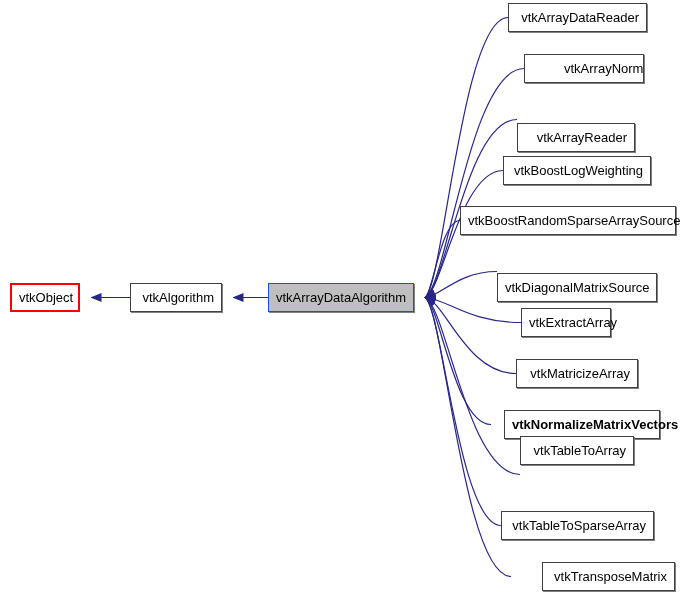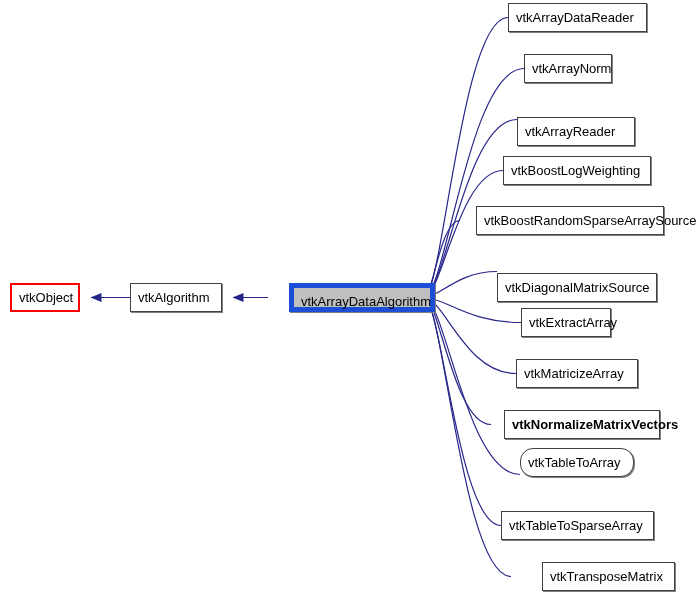--- a/index.html
+++ b/index.html
@@ -22,33 +22,32 @@
     top: 0;
     width: 699px;
     height: 595px;
     pointer-events: none;
   }
   .node {
     position: absolute;
     box-sizing: border-box;
     height: 29px;
     line-height: 27px;
-    text-align: left;
+    text-align: right;
     font-size: 13px;
     color: #000000;
     background: #ffffff;
     border: 1px solid #404040;
     box-shadow: 1px 1px 0 0 #808080;
     white-space: nowrap;
     letter-spacing: 0px;
   }
   .node.current {
     background: #bfbfbf;
-    border: 5px solid #1d4ed8;
-    margin-left: 21px;
+    border: 1px solid #1d4ed8;
   }
   .node.root-highlight {
     border: 2px solid #ff0000;
     box-shadow: none;
     line-height: 25px;
   }
   .node-label {
     display: block;
     padding: 0 7px;
   }
@@ -91,45 +90,45 @@
   </div>
 
   <div class="node current" style="left:268px; top:283px; width:146px;">
     <span class="node-label">vtkArrayDataAlgorithm</span>
   </div>
 
   <div id="descendant-layer">
       <div class="node" style="left: 508px; top: 3px; width: 139px;">
         <span class="node-label">vtkArrayDataReader</span>
       </div>
-      <div class="node" style="left: 524px; top: 54px; width: 88px;">
+      <div class="node" style="left: 524px; top: 54px; width: 120px; padding-left: 32px;">
         <span class="node-label">vtkArrayNorm</span>
       </div>
-      <div class="node" style="left: 517px; top: 117px; width: 118px;">
+      <div class="node" style="left: 517px; top: 123px; width: 118px;">
         <span class="node-label">vtkArrayReader</span>
       </div>
       <div class="node" style="left: 503px; top: 156px; width: 148px;">
         <span class="node-label">vtkBoostLogWeighting</span>
       </div>
-      <div class="node" style="left: 476px; top: 206px; width: 188px;">
+      <div class="node" style="left: 460px; top: 206px; width: 216px;">
         <span class="node-label">vtkBoostRandomSparseArraySource</span>
       </div>
       <div class="node" style="left: 497px; top: 257px; width: 160px; margin-top: 16px;">
         <span class="node-label">vtkDiagonalMatrixSource</span>
       </div>
       <div class="node" style="left: 521px; top: 308px; width: 90px;">
         <span class="node-label">vtkExtractArray</span>
       </div>
       <div class="node" style="left: 516px; top: 359px; width: 122px;">
         <span class="node-label">vtkMatricizeArray</span>
       </div>
       <div class="node" style="left: 504px; top: 410px; width: 156px; font-weight: bold;">
         <span class="node-label">vtkNormalizeMatrixVectors</span>
       </div>
-      <div class="node" style="left: 520px; top: 448px; width: 114px; border-radius: 13px;">
+      <div class="node" style="left: 520px; top: 436px; width: 114px;">
         <span class="node-label">vtkTableToArray</span>
       </div>
       <div class="node" style="left: 501px; top: 511px; width: 153px;">
         <span class="node-label">vtkTableToSparseArray</span>
       </div>
       <div class="node" style="left: 511px; top: 562px; width: 133px; margin-left: 31px;">
         <span class="node-label">vtkTransposeMatrix</span>
       </div>
     </div>
 

